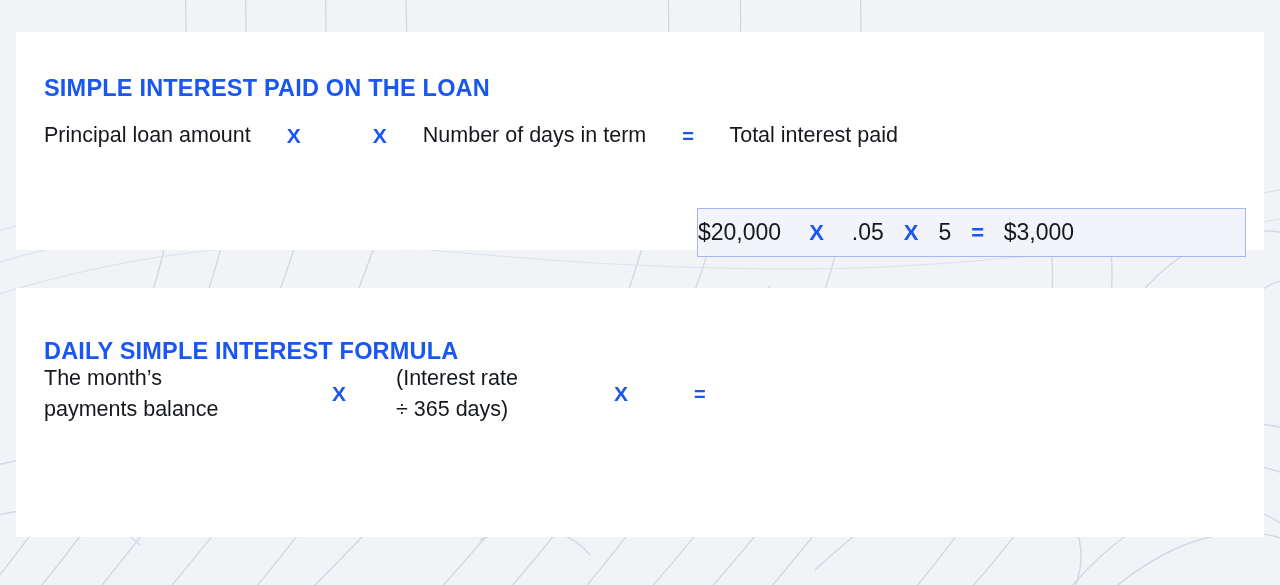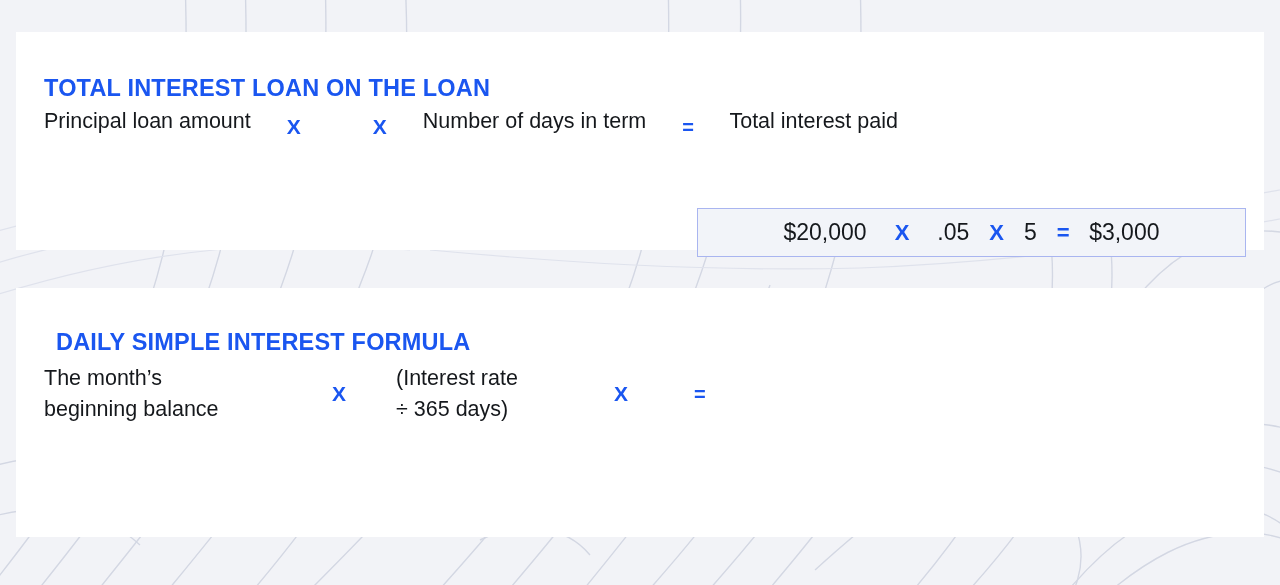--- a/index.html
+++ b/index.html
@@ -48,32 +48,32 @@
     position: absolute;
     left: 28px;
     color: #1a56f0;
     font-weight: bold;
     font-size: 23.5px;
     letter-spacing: 0.2px;
     line-height: 1;
     white-space: nowrap;
   }
   #panel-total-interest .panel-title { top: 25px; }
-  #panel-daily-interest .panel-title { top: 23px; margin-left: 12px; }
+  #panel-daily-interest .panel-title { top: 32px; }
 
   
   .formula-row {
     position: absolute;
     left: 28px;
     right: 20px;
     display: flex;
     align-items: center;
     color: #111418;
   }
-  #formula-row-total { top: 74px; align-items: flex-end; }
+  #formula-row-total { top: 88px; }
   #formula-row-daily { top: 75px; align-items: center; }
 
   .term {
     font-size: 21.5px;
     line-height: 1.45;
     color: #15181c;
     white-space: pre-line;
   }
   .term.two-line { line-height: 1.42; }
 
@@ -90,21 +90,21 @@
   .sp { flex: none; }
 
   
   .result-box {
     position: absolute;
     box-sizing: border-box;
     background: #f2f4f9;
     border: 1px solid #a9b5f0;
     display: flex;
     align-items: center;
-    justify-content: center;
+    justify-content: flex-start;
     color: #15181c;
   }
   #result-box-total {
     left: 681px;
     top: 176px;
     width: 549px;
     height: 49px;
   }
   .result-box .val {
     font-size: 23px;
@@ -155,21 +155,21 @@
     <path d="M450,218 C 590,230 740,240 900,234"></path>
     <path d="M860,268 C 1010,262 1150,245 1300,215"></path>
     <path d="M900,234 C 1040,228 1170,212 1310,184"></path>
   </g>
 </svg>
 
 <div class="page">
 
   <section class="panel" id="panel-total-interest">
 
-    <h2 class="panel-title">TOTAL INTEREST LOAN ON THE LOAN</h2>
+    <h2 class="panel-title">SIMPLE INTEREST PAID ON THE LOAN</h2>
 
     <div class="formula-row" id="formula-row-total">
 
       <span class="term">Principal loan amount</span>
       <span class="sp gap-xl"></span>
       <span class="op">X</span>
       <span class="sp gap-xl"></span>
       <span class="sp gap-xl"></span>
       <span class="op">X</span>
       <span class="sp gap-xl"></span>
@@ -197,21 +197,21 @@
     </div>
   </section>
 
   <section class="panel" id="panel-daily-interest">
 
     <h2 class="panel-title">DAILY SIMPLE INTEREST FORMULA</h2>
 
     <div class="formula-row" id="formula-row-daily">
 
       <span class="term two-line" style="width:238px">The month’s
-beginning balance</span>
+payments balance</span>
       <span class="sp" style="width:50px"></span>
       <span class="op">X</span>
       <span class="sp" style="width:50px"></span>
       <span class="term two-line" style="width:180px">(Interest rate
 ÷ 365 days)</span>
       <span class="sp" style="width:38px"></span>
       <span class="op">X</span>
       <span class="sp" style="width:38px"></span>
       <span class="sp" style="width:28px"></span>
       <span class="op eq">=</span>

